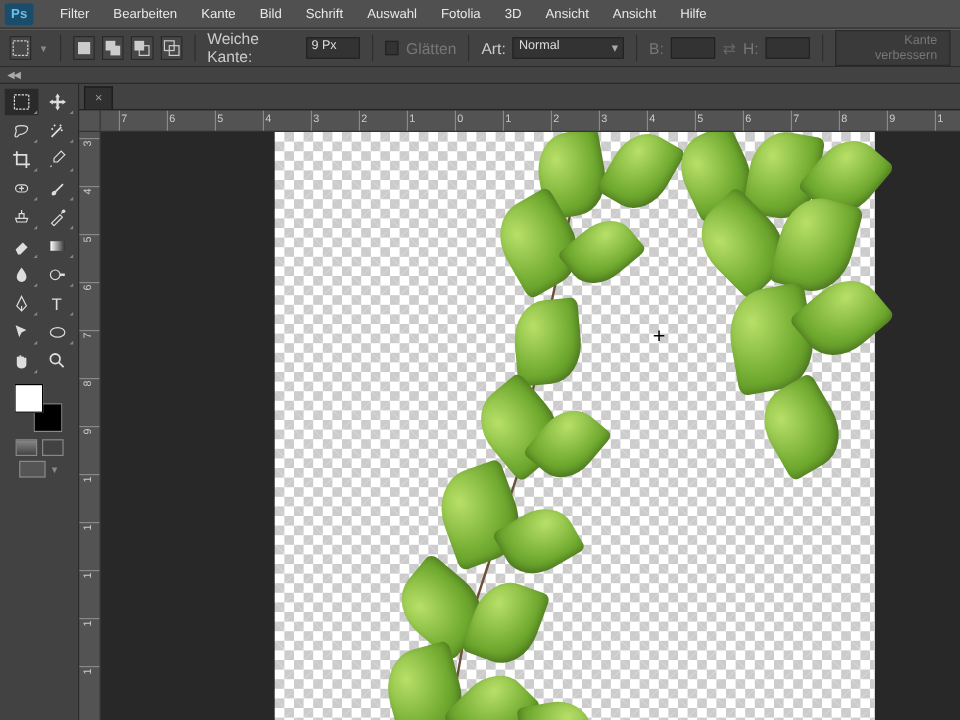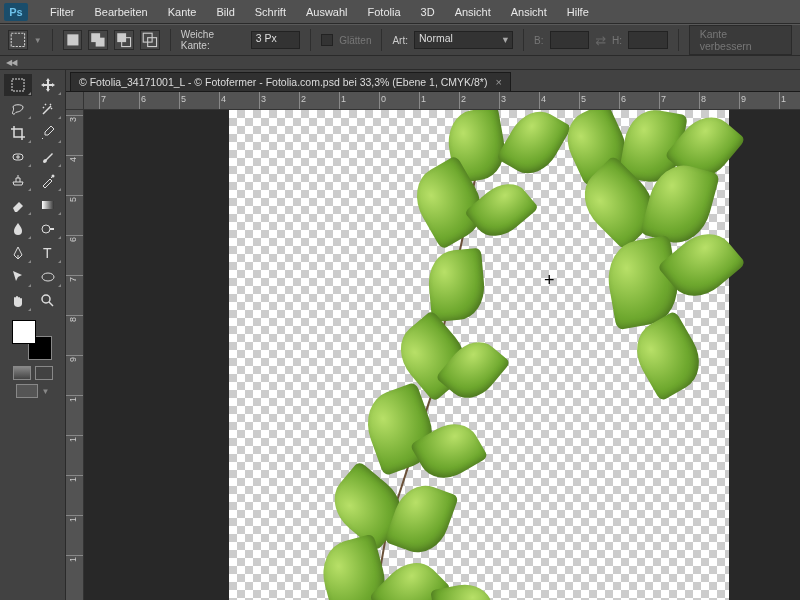--- a/index.html
+++ b/index.html
@@ -3,26 +3,26 @@
 <meta charset="utf-8">
 <style>
 * { margin: 0; padding: 0; box-sizing: border-box; font-family: "Segoe UI", Tahoma, sans-serif; }
 body { background: #505050; width: 800px; height: 600px; overflow: hidden; color: #ccc; font-size: 11px; }
 .menubar { display: flex; align-items: center; height: 24px; background: #505050; padding: 0 4px; border-bottom: 1px solid #2a2a2a; }
 .ps-logo { width: 24px; height: 18px; background: #1a4d6b; border-radius: 2px; display: flex; align-items: center; justify-content: center; color: #6cc0e8; font-weight: bold; font-size: 11px; margin-right: 12px; }
 .menu-item { padding: 3px 10px; cursor: pointer; color: #e8e8e8; }
 .options-bar { display: flex; align-items: center; height: 32px; background: #424242; border-top: 1px solid #5a5a5a; border-bottom: 1px solid #2a2a2a; padding: 0 8px; gap: 6px; }
 .ob-icon { width: 20px; height: 20px; border: 1px solid #2a2a2a; display: flex; align-items: center; justify-content: center; background: #474747; }
 .ob-sep { width: 1px; height: 22px; background: #2e2e2e; margin: 0 4px; }
-.ob-label { color: #ccc; font-size: 10px; }
+.ob-label { color: #ccc; font-size: 13px; }
 .ob-input { background: #333; border: 1px solid #222; color: #ddd; width: 50px; height: 18px; font-size: 10.5px; padding: 0 4px; }
 .ob-select { background: #333; border: 1px solid #222; color: #ddd; height: 18px; font-size: 10.5px; padding: 0 20px 0 4px; position: relative; }
 .ob-select::after { content: "▾"; position: absolute; right: 4px; top: 1px; color: #aaa; }
 .ob-checkbox { width: 12px; height: 12px; background: #333; border: 1px solid #222; }
-.ob-button { background: #3a3a3a; border: 1px solid #2a2a2a; color: #777; padding: 2px 10px; font-size: 10.5px; }
+.ob-button { background: #3a3a3a; border: 1px solid #2a2a2a; color: #777; padding: 2px 10px; font-size: 10.5px; text-align: right; }
 .expand-bar { height: 14px; background: #424242; border-bottom: 1px solid #2a2a2a; display: flex; align-items: center; padding-left: 6px; }
 .expand-arrows { color: #aaa; font-size: 8px; letter-spacing: -1px; }
 .main { display: flex; height: 530px; }
 .tool-panel { width: 66px; background: #424242; border-right: 1px solid #2a2a2a; padding: 4px; }
 .tool-grid { display: grid; grid-template-columns: 1fr 1fr; gap: 2px; }
 .tool { width: 28px; height: 22px; display: flex; align-items: center; justify-content: center; color: #d0d0d0; position: relative; cursor: pointer; }
 .tool.active { background: #2a2a2a; }
 .tool svg { width: 16px; height: 16px; }
 .tool .tri { position: absolute; bottom: 1px; right: 1px; width: 0; height: 0; border-right: 3px solid #888; border-top: 3px solid transparent; }
 .color-swatches { margin-top: 8px; position: relative; width: 40px; height: 40px; margin-left: 8px; }
@@ -95,21 +95,21 @@
       </svg>
     </div>
   <div class="ob-icon">
       <svg viewBox="0 0 16 16">
         <rect x="2" y="2" width="8" height="8" fill="none" stroke="#ccc"></rect>
         <rect x="6" y="6" width="8" height="8" fill="none" stroke="#ccc"></rect>
       </svg>
     </div>
   <div class="ob-sep"></div>
   <span class="ob-label">Weiche Kante:</span>
-  <div class="ob-input">3 Px</div>
+  <div class="ob-input">9 Px</div>
   <div class="ob-sep"></div>
   <div class="ob-checkbox"></div>
   <span class="ob-label" style="color:#777">Glätten</span>
   <div class="ob-sep"></div>
   <span class="ob-label">Art:</span>
   <div class="ob-select" style="width:100px">Normal</div>
   <div class="ob-sep"></div>
   <span class="ob-label" style="color:#777">B:</span>
   <div class="ob-input" style="width:40px;color:#555"></div>
   <span style="color:#666;font-size:13px">⇄</span>
@@ -266,21 +266,20 @@
     </div>
     <div class="mode-icons" style="margin-top:4px">
       <div class="mode-ic" style="width:22px;background:#555"></div>
       <span style="color:#888;font-size:8px;align-self:center">▼</span>
     </div>
   </div>
 
   <div class="workspace">
     <div class="tab-bar">
       <div class="tab">
-        <span>© Fotolia_34171001_L - © Fotofermer - Fotolia.com.psd bei 33,3% (Ebene 1, CMYK/8*)</span>
         <span class="tab-close">×</span>
       </div>
     </div>
     <div class="ruler-row">
       <div class="ruler-corner"></div>
       <div class="ruler-h" id="rh">
           <div class="tick-major" style="left: 15px;"></div>
           <div class="tick-label" style="left: 17px;">7</div>
           <div class="tick-major" style="left: 55px;"></div>
           <div class="tick-label" style="left: 57px;">6</div>

